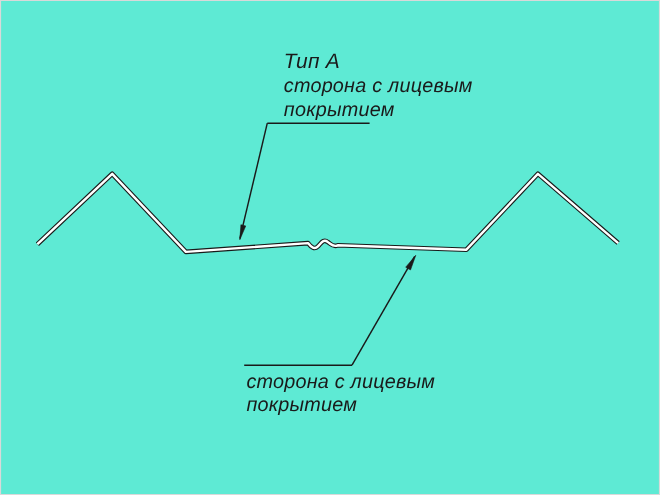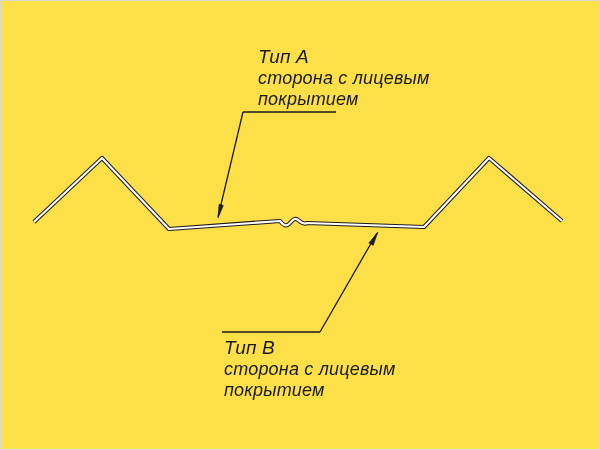--- a/index.html
+++ b/index.html
@@ -5,21 +5,21 @@
   html, body {
     margin: 0;
     padding: 0;
     background: #ffffff;
     font-family: "Liberation Sans", sans-serif;
   }
   .canvas {
     position: relative;
     width: 600px;
     height: 450px;
-    background: #fde047;
+    background: #5eead4;
     box-shadow: inset 0 0 0 1px #d9d9d9;
     overflow: hidden;
   }
   svg.drawing {
     position: absolute;
     left: 0;
     top: 0;
     width: 600px;
     height: 450px;
   }
@@ -80,18 +80,17 @@
     <polygon class="arrowhead" points="378,232 373.2,245.4 368.8,242.9"></polygon>
   </svg>
 
   <div class="label label-a">
     <div class="title">Тип А</div>
     <div>сторона с лицевым</div>
     <div>покрытием</div>
   </div>
 
   <div class="label label-b">
-    <div class="title">Тип В</div>
     <div>сторона с лицевым</div>
     <div>покрытием</div>
   </div>
 
 </div>
 
 </body></html>

